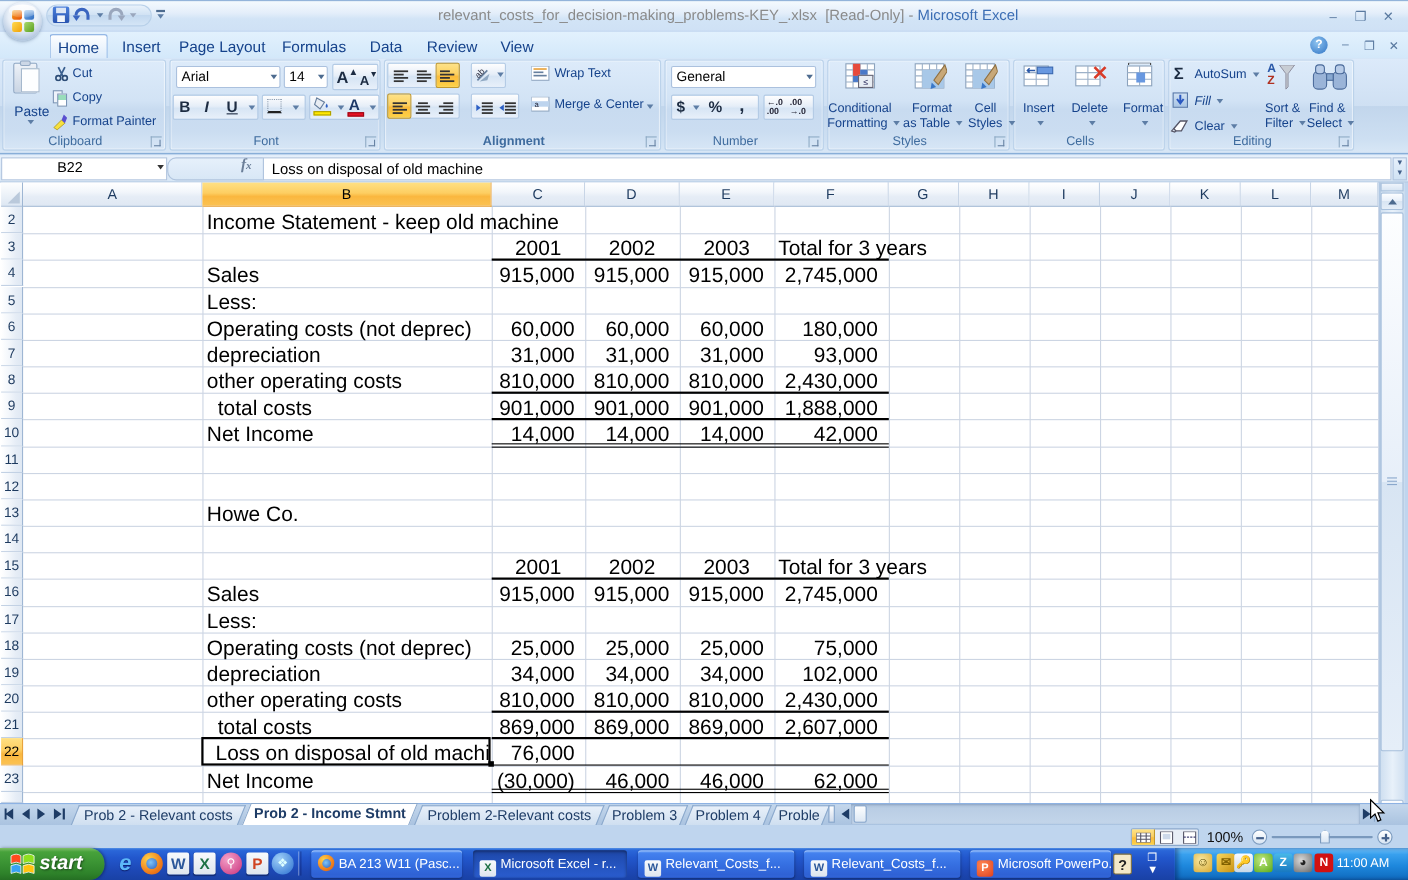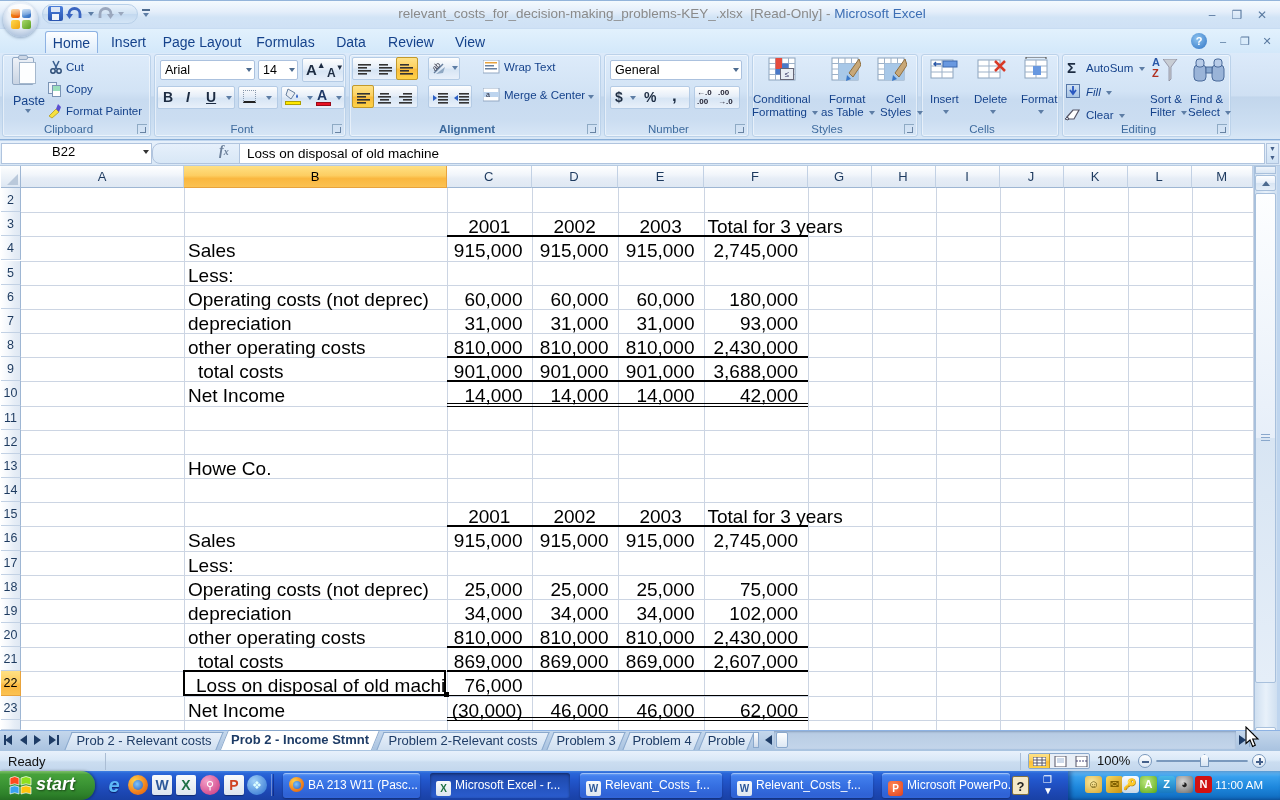--- a/index.html
+++ b/index.html
@@ -483,20 +483,21 @@
 <div class="ghl" style="left:21px;top:360.4px;width:1232px;"></div>
 <div class="ghl" style="left:21px;top:384.5px;width:1232px;"></div>
 <div class="ghl" style="left:21px;top:408.7px;width:1232px;"></div>
 <div class="ghl" style="left:21px;top:432.9px;width:1232px;"></div>
 <div class="ghl" style="left:21px;top:457.1px;width:1232px;"></div>
 <div class="ghl" style="left:21px;top:481.2px;width:1232px;"></div>
 <div class="ghl" style="left:21px;top:505.4px;width:1232px;"></div>
 <div class="ghl" style="left:21px;top:529.6px;width:1232px;"></div>
 <div class="ghl" style="left:21px;top:553.7px;width:1232px;"></div>
 </div>
+<div class="ct" style="top:191.0px;left:188px;">Income Statement - keep old machine</div>
 <div class="ct" style="top:215.2px;left:489.3px;transform:translateX(-50%);">2001</div>
 <div class="ct" style="top:215.2px;left:574.6px;transform:translateX(-50%);">2002</div>
 <div class="ct" style="top:215.2px;left:660.6px;transform:translateX(-50%);">2003</div>
 <div class="ct" style="top:215.2px;left:707.5px;">Total for 3 years</div>
 <div class="ct" style="top:239.3px;left:188px;">Sales</div>
 <div class="ct" style="top:239.3px;right:757.5px;">915,000</div>
 <div class="ct" style="top:239.3px;right:671.5px;">915,000</div>
 <div class="ct" style="top:239.3px;right:585.5px;">915,000</div>
 <div class="ct" style="top:239.3px;right:482.0px;">2,745,000</div>
 <div class="ct" style="top:263.5px;left:188px;">Less:</div>
@@ -512,21 +513,21 @@
 <div class="ct" style="top:311.9px;right:482.0px;">93,000</div>
 <div class="ct" style="top:336.0px;left:188px;">other operating costs</div>
 <div class="ct" style="top:336.0px;right:757.5px;">810,000</div>
 <div class="ct" style="top:336.0px;right:671.5px;">810,000</div>
 <div class="ct" style="top:336.0px;right:585.5px;">810,000</div>
 <div class="ct" style="top:336.0px;right:482.0px;">2,430,000</div>
 <div class="ct" style="top:360.2px;left:198px;">total costs</div>
 <div class="ct" style="top:360.2px;right:757.5px;">901,000</div>
 <div class="ct" style="top:360.2px;right:671.5px;">901,000</div>
 <div class="ct" style="top:360.2px;right:585.5px;">901,000</div>
-<div class="ct" style="top:360.2px;right:482.0px;">3,688,000</div>
+<div class="ct" style="top:360.2px;right:482.0px;">1,888,000</div>
 <div class="ct" style="top:384.4px;left:188px;">Net Income</div>
 <div class="ct" style="top:384.4px;right:757.5px;">14,000</div>
 <div class="ct" style="top:384.4px;right:671.5px;">14,000</div>
 <div class="ct" style="top:384.4px;right:585.5px;">14,000</div>
 <div class="ct" style="top:384.4px;right:482.0px;">42,000</div>
 <div class="ct" style="top:456.9px;left:188px;">Howe Co.</div>
 <div class="ct" style="top:505.2px;left:489.3px;transform:translateX(-50%);">2001</div>
 <div class="ct" style="top:505.2px;left:574.6px;transform:translateX(-50%);">2002</div>
 <div class="ct" style="top:505.2px;left:660.6px;transform:translateX(-50%);">2003</div>
 <div class="ct" style="top:505.2px;left:707.5px;">Total for 3 years</div>
@@ -609,25 +610,20 @@
 <div class="abs" style="left:753px;top:732px;width:6px;height:16px;background:linear-gradient(#fff,#cdd9ea);border:1px solid #8aa8cc;"></div>
 <svg class="abs" style="left:763px;top:735px" width="12" height="11">
       <path d="M9 0 L2 5 L9 10 Z" fill="#1e3c66"></path>
     </svg>
 <div class="abs" style="left:774px;top:731px;width:462px;height:18px;background:linear-gradient(#b7cbe3,#c3d5ea);box-shadow:inset 0 1px 2px rgba(70,100,140,.4);"></div>
 <div class="abs" style="left:776px;top:732px;width:12px;height:16px;background:linear-gradient(#fdfeff,#dde8f4);border:1px solid #8aa8cc;border-radius:2px;"></div>
 <svg class="abs" style="left:1236px;top:735px" width="12" height="11">
       <path d="M3 0 L10 5 L3 10 Z" fill="#1e3c66"></path>
     </svg>
 <div class="abs" style="left:1249px;top:733px;width:5px;height:14px;border-left:1.5px solid #8aa8cc;border-right:1.5px solid #8aa8cc;"></div>
-<div id="statusbar">
-      <span style="position:absolute;left:8px;top:3px;">Ready</span>
-      <div class="abs" style="left:105px;top:2px;width:1px;height:17px;background:#aabdd4;"></div>
-      <div class="abs" style="left:1020px;top:2px;width:1px;height:17px;background:#aabdd4;"></div>
-    </div>
 <div class="abs" style="left:1028px;top:753px;width:62px;height:16px;background:#e8eef6;border:1px solid #8aa8cc;border-radius:2px;z-index:5;">
       <div class="abs orange" style="left:0;top:0;width:21px;height:14px;border-right:1px solid #8aa8cc;"></div>
       <svg class="abs" style="left:4px;top:3px" width="13" height="9">
         <rect width="13" height="9" fill="#fff" stroke="#556"></rect>
         <line x1="0" y1="3" x2="13" y2="3" stroke="#556"></line>
         <line x1="0" y1="6" x2="13" y2="6" stroke="#556"></line>
         <line x1="4" y1="0" x2="4" y2="9" stroke="#556"></line>
         <line x1="9" y1="0" x2="9" y2="9" stroke="#556"></line>
       </svg>
       <svg class="abs" style="left:25px;top:2px" width="13" height="11">

